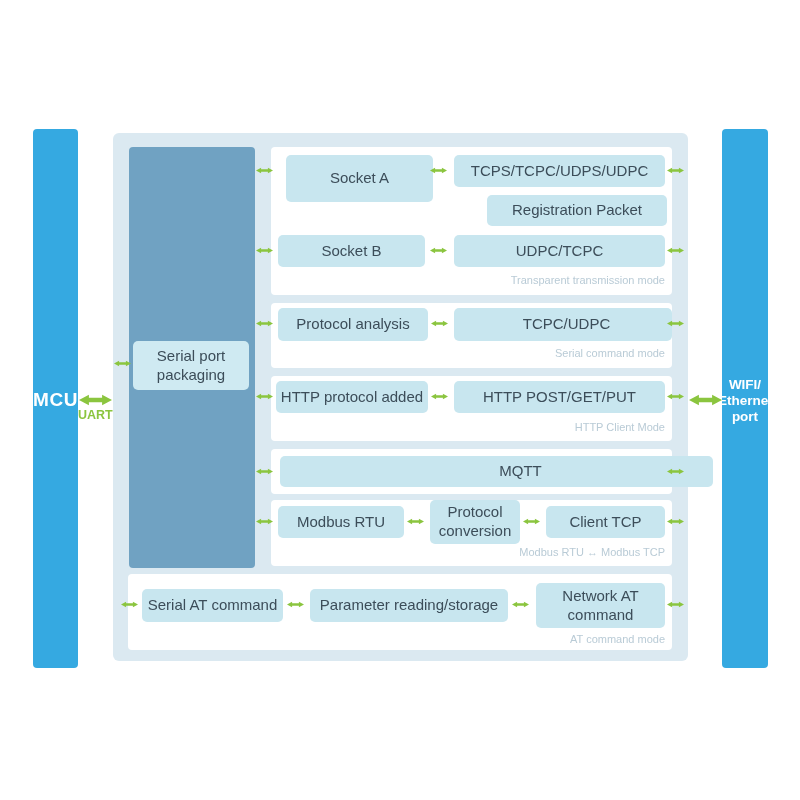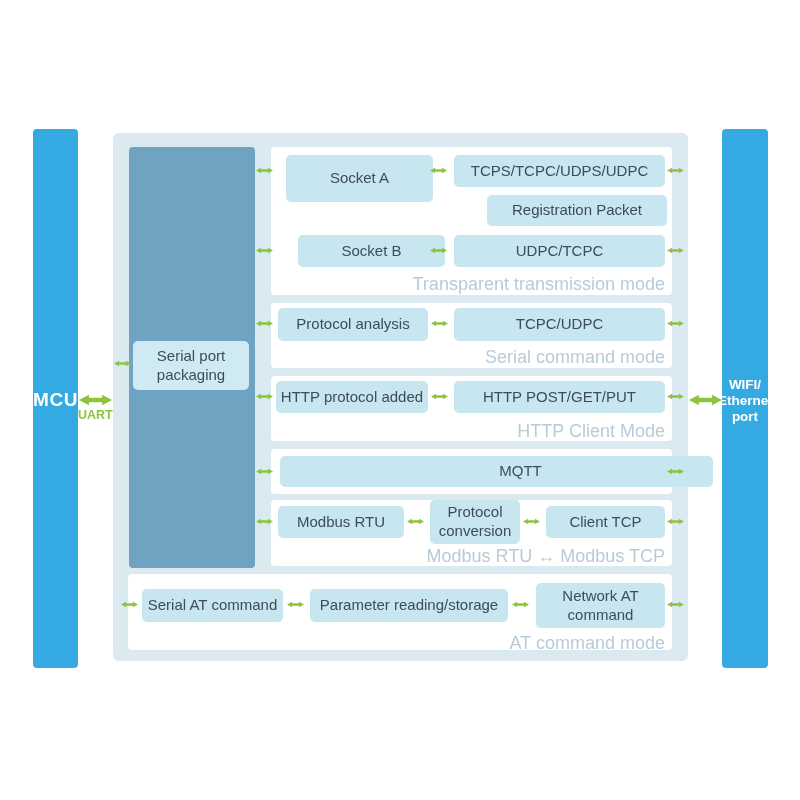--- a/index.html
+++ b/index.html
@@ -28,21 +28,21 @@
   #sec-http       {left:271px;top:376px;width:401px;height:65px;}
   #sec-mqtt       {left:271px;top:449px;width:401px;height:45px;}
   #sec-modbus     {left:271px;top:500px;width:401px;height:66px;}
   #sec-at         {left:128px;top:574px;width:544px;height:76px;}
 
   
   .box{position:absolute;background:#c8e6ef;border-radius:5px;color:#3c4d59;font-size:15px;
        display:flex;align-items:center;justify-content:center;text-align:center;line-height:1.25;}
 
   
-  .mode-label{position:absolute;right:135px;font-size:18px;color:#b9cbd6;white-space:nowrap;}
+  .mode-label{position:absolute;right:135px;font-size:11px;color:#b9cbd6;white-space:nowrap;}
 
   
   .ar{position:absolute;width:17px;height:11px;}
   .ar-big{position:absolute;width:33px;height:16px;}
   .ar svg,.ar-big svg{display:block;width:100%;height:100%;}
 
   #uart-label{position:absolute;left:78px;top:408px;width:36px;
               color:#8bc53f;font-weight:bold;font-size:12.5px;}
 </style>
 </head>
@@ -76,26 +76,26 @@
   <div id="sec-http" class="section"></div>
   <div id="sec-mqtt" class="section"></div>
   <div id="sec-modbus" class="section"></div>
   <div id="sec-at" class="section"></div>
 
   <div class="box" style="left:133px;top:341px;width:116px;height:49px;background:#cfeaf2;">Serial port packaging</div>
 
   <div class="box" style="left:286px;top:155px;width:147px;height:47px;">Socket A</div>
   <div class="box" style="left:454px;top:155px;width:211px;height:32px;">TCPS/TCPC/UDPS/UDPC</div>
   <div class="box" style="left:487px;top:195px;width:180px;height:31px;">Registration Packet</div>
-  <div class="box" style="left:278px;top:235px;width:147px;height:32px;margin-left:20px;">Socket B</div>
+  <div class="box" style="left:278px;top:235px;width:147px;height:32px;">Socket B</div>
   <div class="box" style="left:454px;top:235px;width:211px;height:32px;">UDPC/TCPC</div>
   <div class="mode-label" style="top:274px;">Transparent transmission mode</div>
 
   <div class="box" style="left:278px;top:308px;width:150px;height:33px;">Protocol analysis</div>
-  <div class="box" style="left:454px;top:308px;width:211px;height:33px;">TCPC/UDPC</div>
+  <div class="box" style="left:454px;top:308px;width:211px;height:33px;padding-left:7px;">TCPC/UDPC</div>
   <div class="mode-label" style="top:347px;">Serial command mode</div>
 
   <div class="box" style="left:276px;top:381px;width:152px;height:32px;">HTTP protocol added</div>
   <div class="box" style="left:454px;top:381px;width:211px;height:32px;">HTTP POST/GET/PUT</div>
   <div class="mode-label" style="top:421px;">HTTP Client Mode</div>
 
   <div class="box" style="left:280px;top:456px;width:385px;height:31px;padding-left:48px;">MQTT</div>
 
   <div class="box" style="left:278px;top:506px;width:126px;height:32px;">Modbus RTU</div>
   <div class="box" style="left:430px;top:500px;width:90px;height:44px;">Protocol conversion</div>

